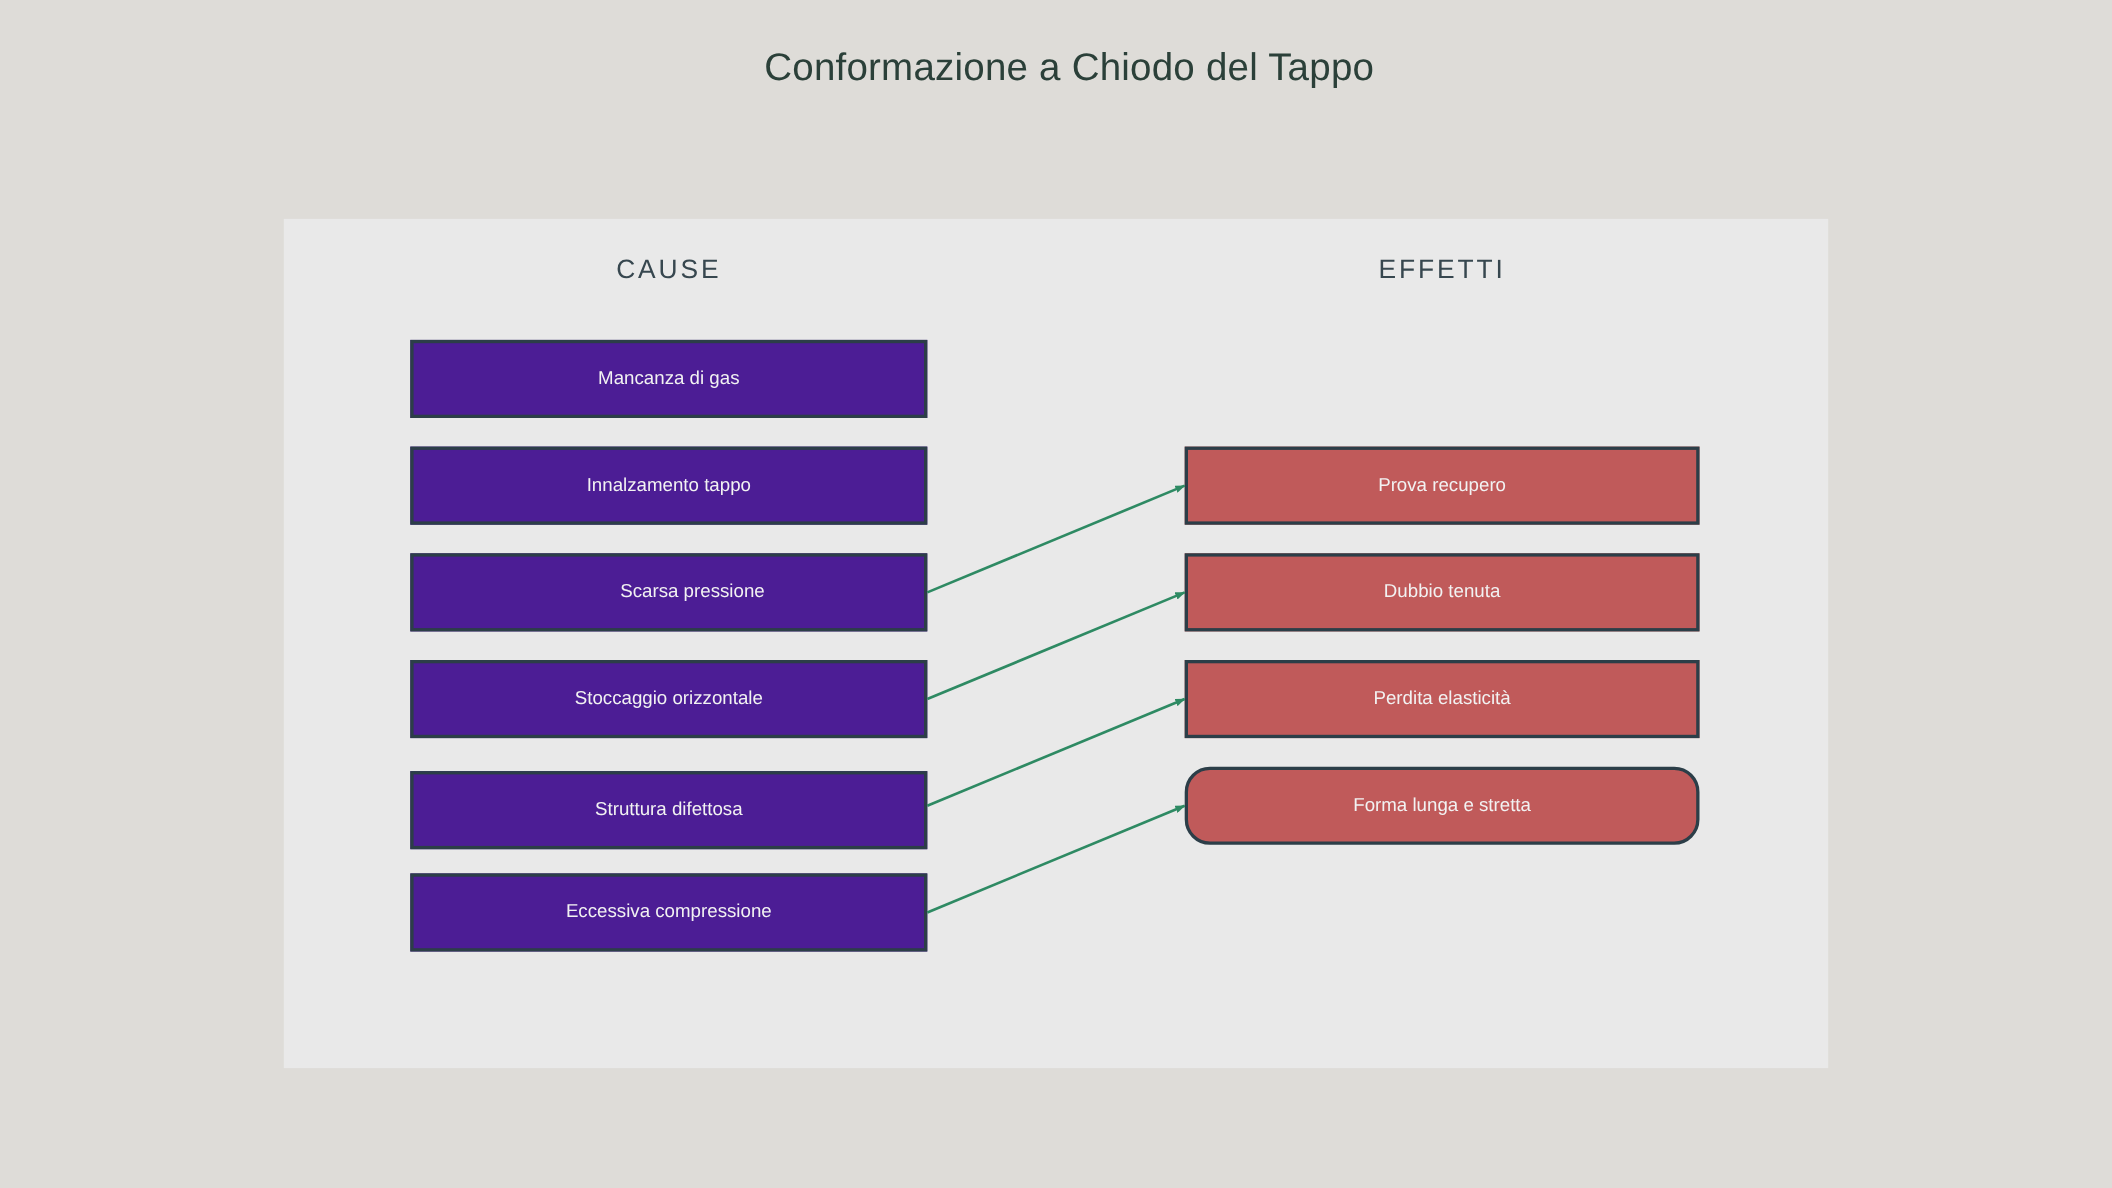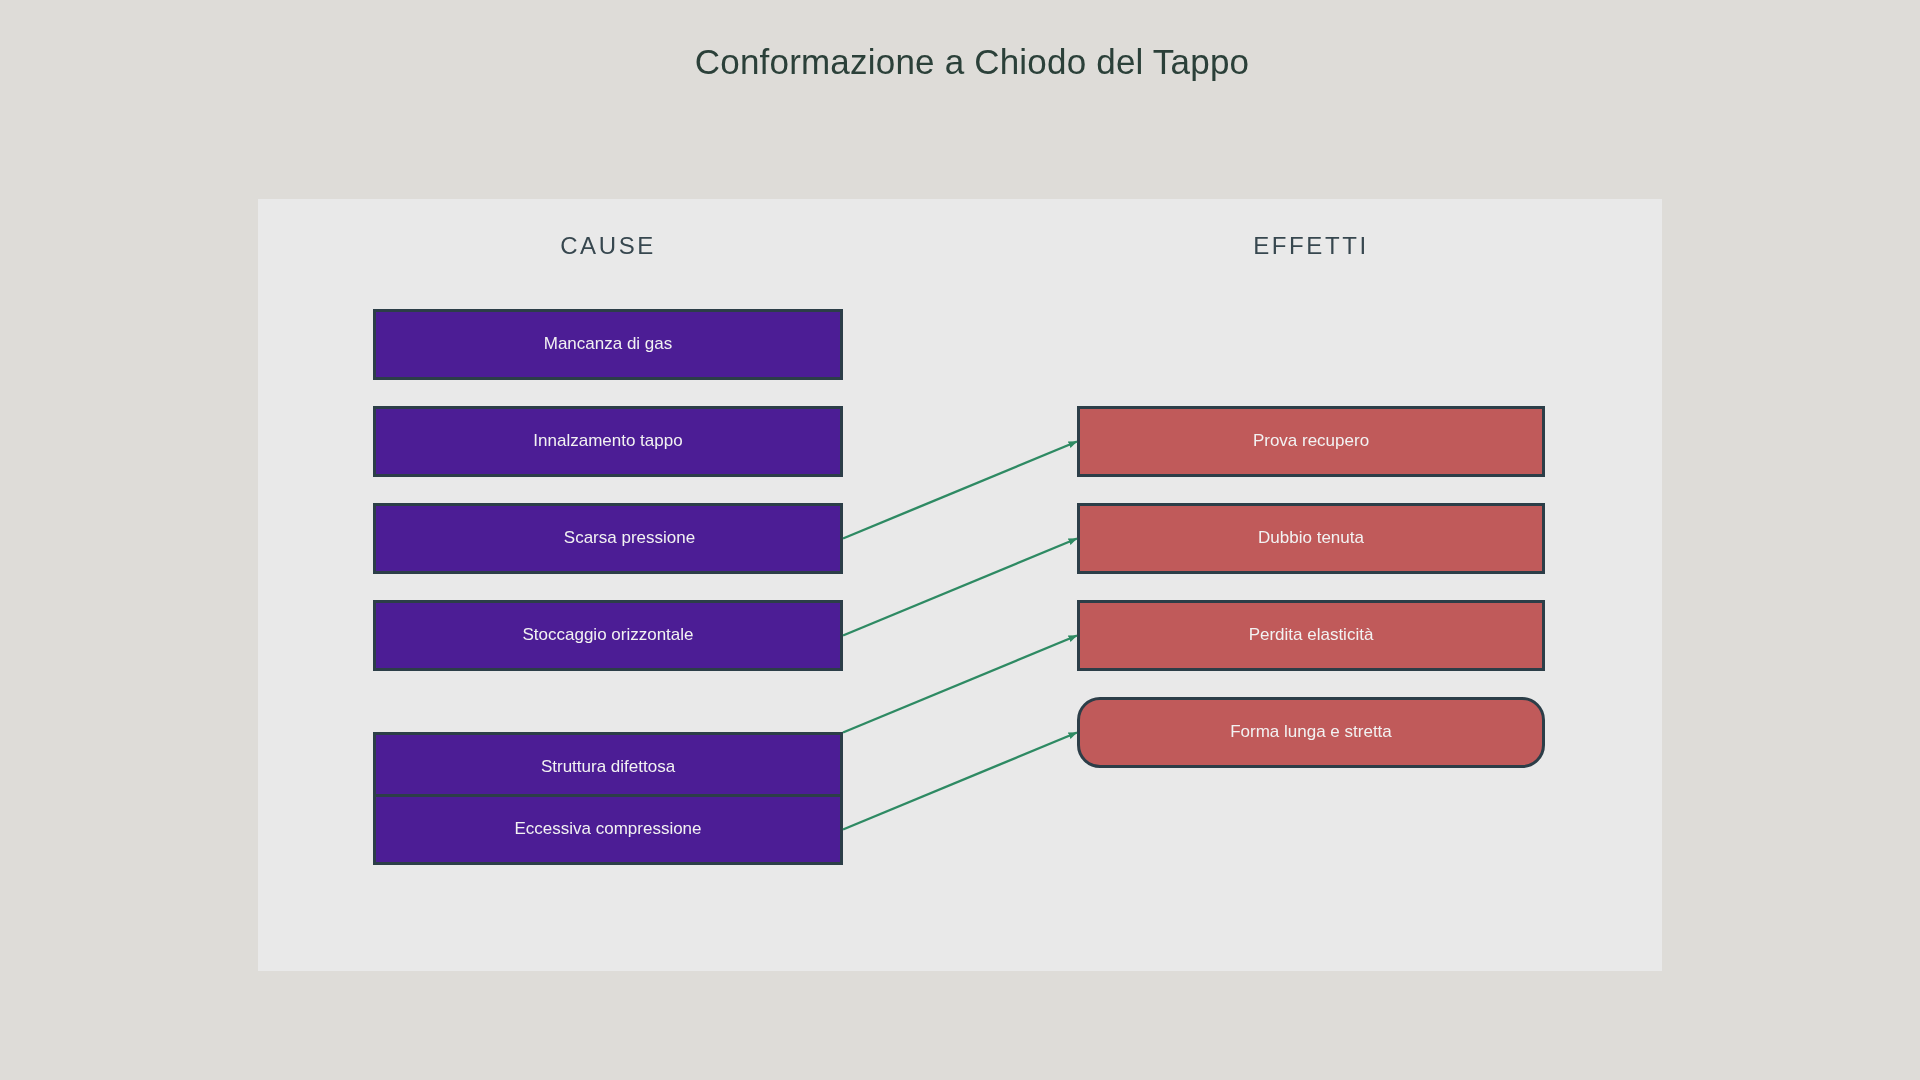--- a/index.html
+++ b/index.html
@@ -70,21 +70,21 @@
     background: #c05a5a;
     left: 1077px;
     width: 468px;
     height: 71px;
   }
 
   #cause-0 { top: 309px; }
   #cause-1 { top: 406px; }
   #cause-2 { top: 503px; padding-left: 43px; }
   #cause-3 { top: 600px; }
-  #cause-4 { top: 732px; }
+  #cause-4 { top: 701px; }
   #cause-5 { top: 794px; }
 
   #effect-0 { top: 406px; text-align: center; }
   #effect-1 { top: 503px; }
   #effect-2 { top: 600px; }
   #effect-3 { top: 697px; border-radius: 23px; }
 
   #connector-layer {
     position: absolute;
     left: 0;

